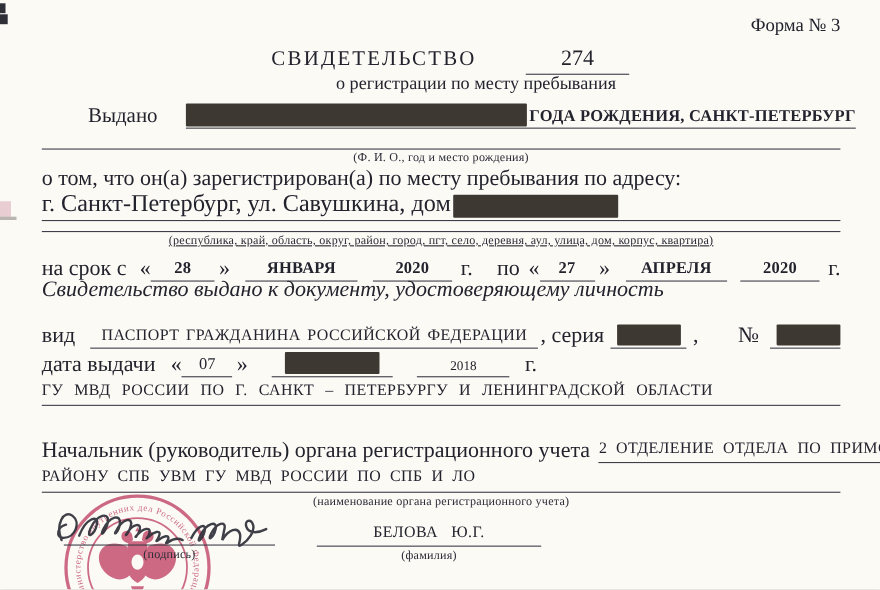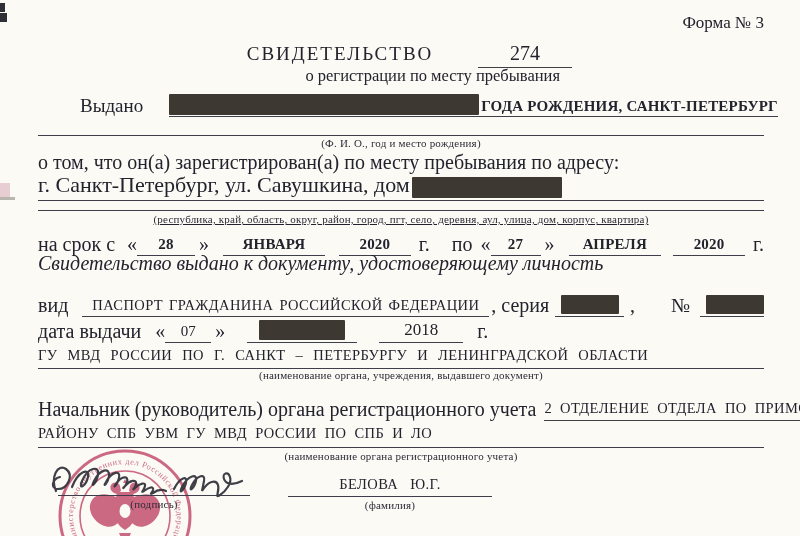--- a/index.html
+++ b/index.html
@@ -117,29 +117,28 @@
     <span class="lbl">дата выдачи</span>
     <span class="lbl" style="margin-left:14px;">«</span>
     <span class="seg" style="width:46px;padding-bottom:2px;">
       <span style="font-size:15px;">07</span>
       </span>
     <span class="lbl" style="margin-left:4px;">»</span>
     <span class="seg" style="width:110px;margin-left:22px;padding-bottom:2px;">
       <span class="box" style="width:86px;height:20px;"></span>
       </span>
     <span class="seg" style="width:84px;margin-left:22px;padding-bottom:2px;">
-      <span style="font-size:17px;">2018</span>
+      <span style="font-size:12px;">2018</span>
       </span>
     <span class="lbl" style="margin-left:14px;">г.</span>
   </div>
 
   <div class="abs fill" style="top:346px;left:38px;right:36px;padding-bottom:4px;">
     <span class="caps" style="word-spacing:6px;">ГУ МВД РОССИИ ПО Г. САНКТ – ПЕТЕРБУРГУ И ЛЕНИНГРАДСКОЙ ОБЛАСТИ</span>
   </div>
-  <div class="abs cap" style="top:369px;left:38px;right:36px;">(наименование органа, учреждения, выдавшего документ)</div>
 
   <div class="row" style="top:398px;">
     <span class="lbl">Начальник (руководитель) органа регистрационного учета</span>
     <span class="seg" style="flex:1;margin-left:8px;padding-bottom:3px;">
       <span class="caps">2 ОТДЕЛЕНИЕ ОТДЕЛА ПО ПРИМОРСКОМУ</span>
       </span>
   </div>
   <div class="abs fill" style="top:424px;left:38px;right:36px;padding-bottom:5px;">
     <span class="caps">РАЙОНУ СПБ УВМ ГУ МВД РОССИИ ПО СПБ И ЛО</span>
   </div>

